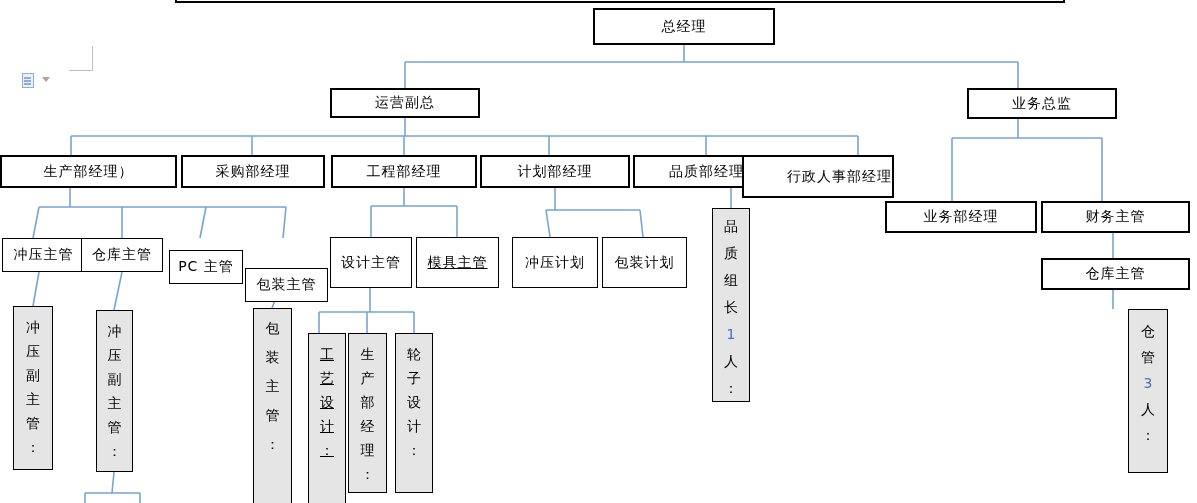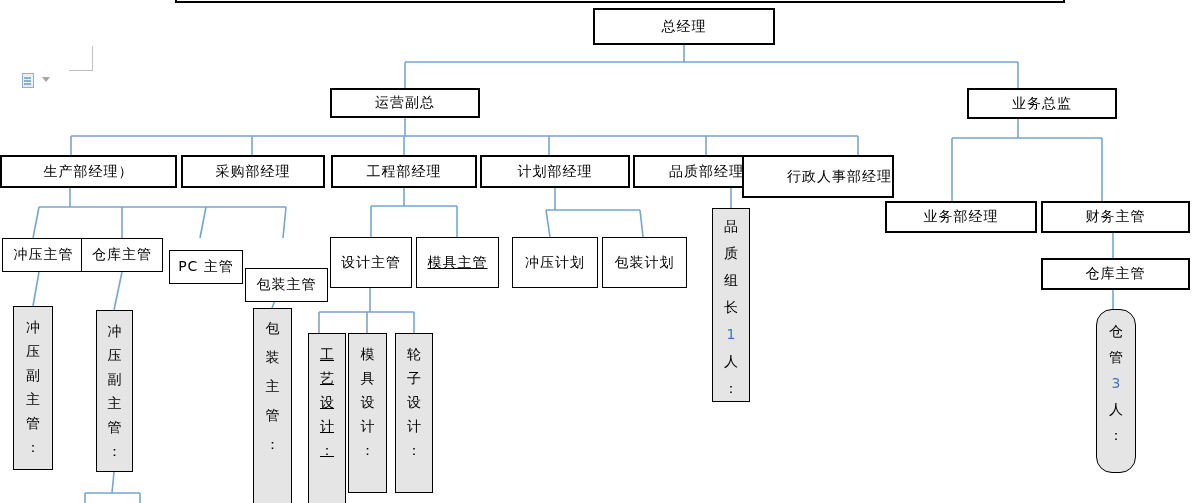--- a/index.html
+++ b/index.html
@@ -162,24 +162,24 @@
   <div class="vbox" style="left:96px;top:310px;width:37px;height:162px;">
     <div class="stack">冲压副主管：</div>
   </div>
   <div class="vbox" style="left:253px;top:308px;width:39px;height:206px;">
     <div class="stack lh29">包装主管：</div>
   </div>
   <div class="vbox" style="left:308px;top:333px;width:38px;height:196px;text-decoration:underline;">
     <div class="stack">工艺设计：</div>
   </div>
   <div class="vbox" style="left:348px;top:333px;width:39px;height:160px;">
-    <div class="stack">模具设计：</div>
+    <div class="stack">生产部经理：</div>
   </div>
   <div class="vbox" style="left:395px;top:333px;width:38px;height:160px;">
     <div class="stack">轮子设计：</div>
   </div>
-  <div class="vbox" style="left:1096px;top:309px;width:40px;height:164px;border-radius:16px;">
+  <div class="vbox" style="left:1128px;top:309px;width:40px;height:164px;">
     <div class="stack lh26">
       <span>仓管</span><span class="num">3</span><span>人：</span>
     </div>
   </div>
 
 </div>
 
 </body></html>

